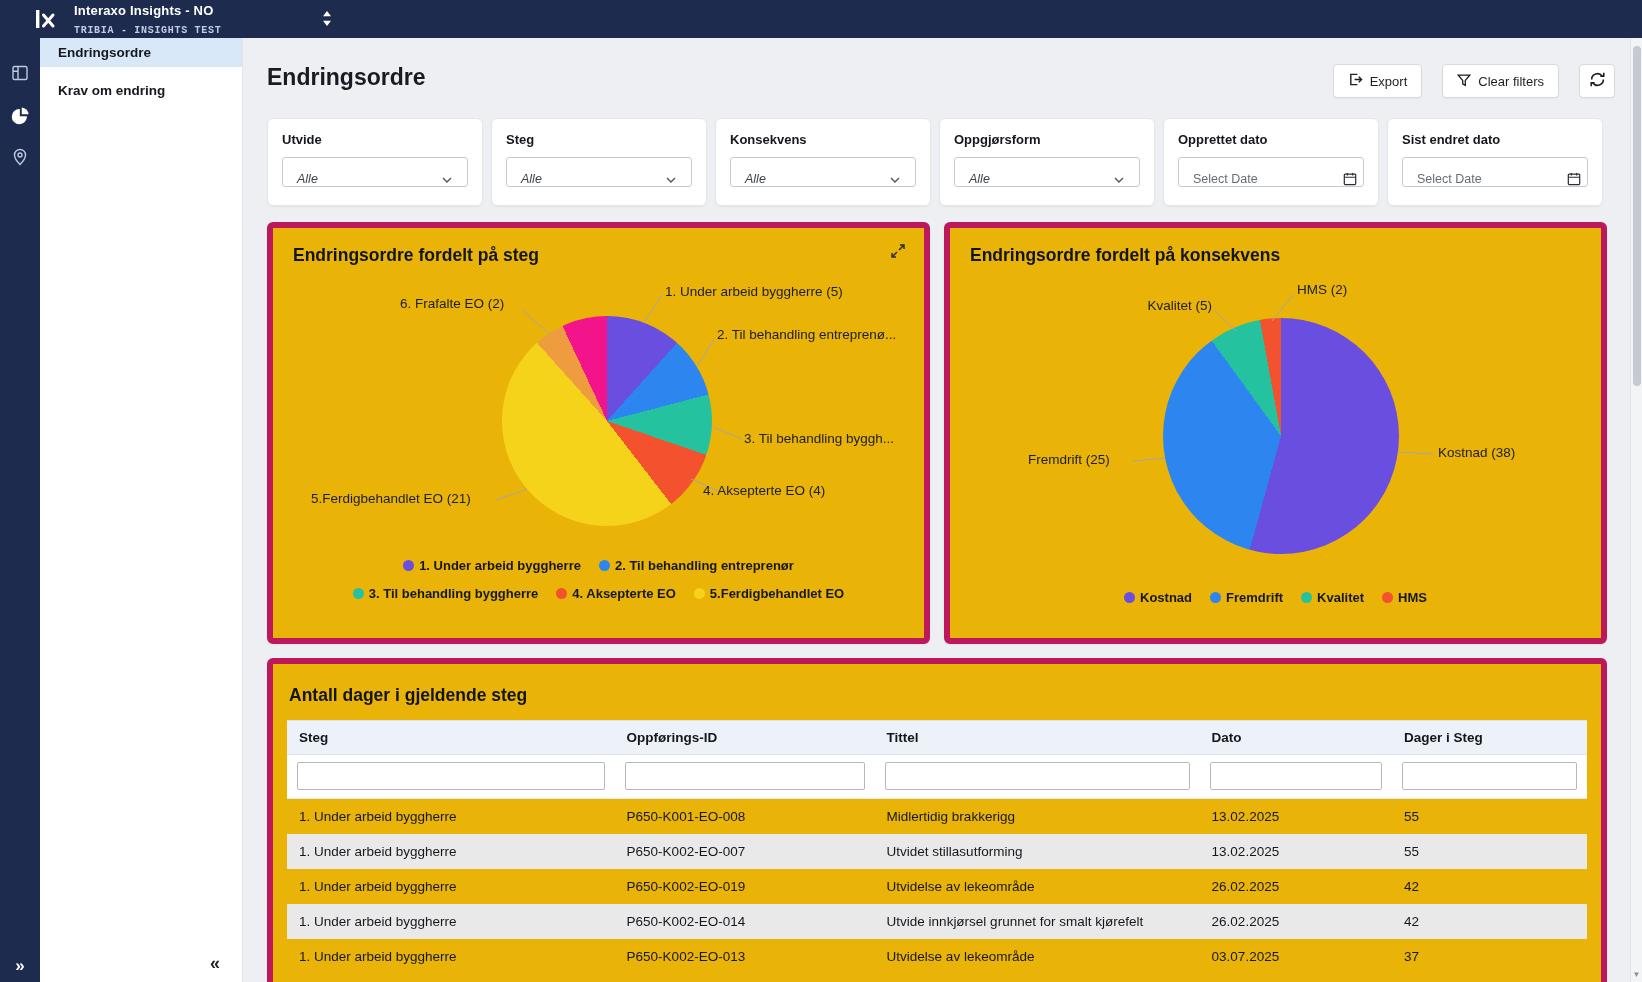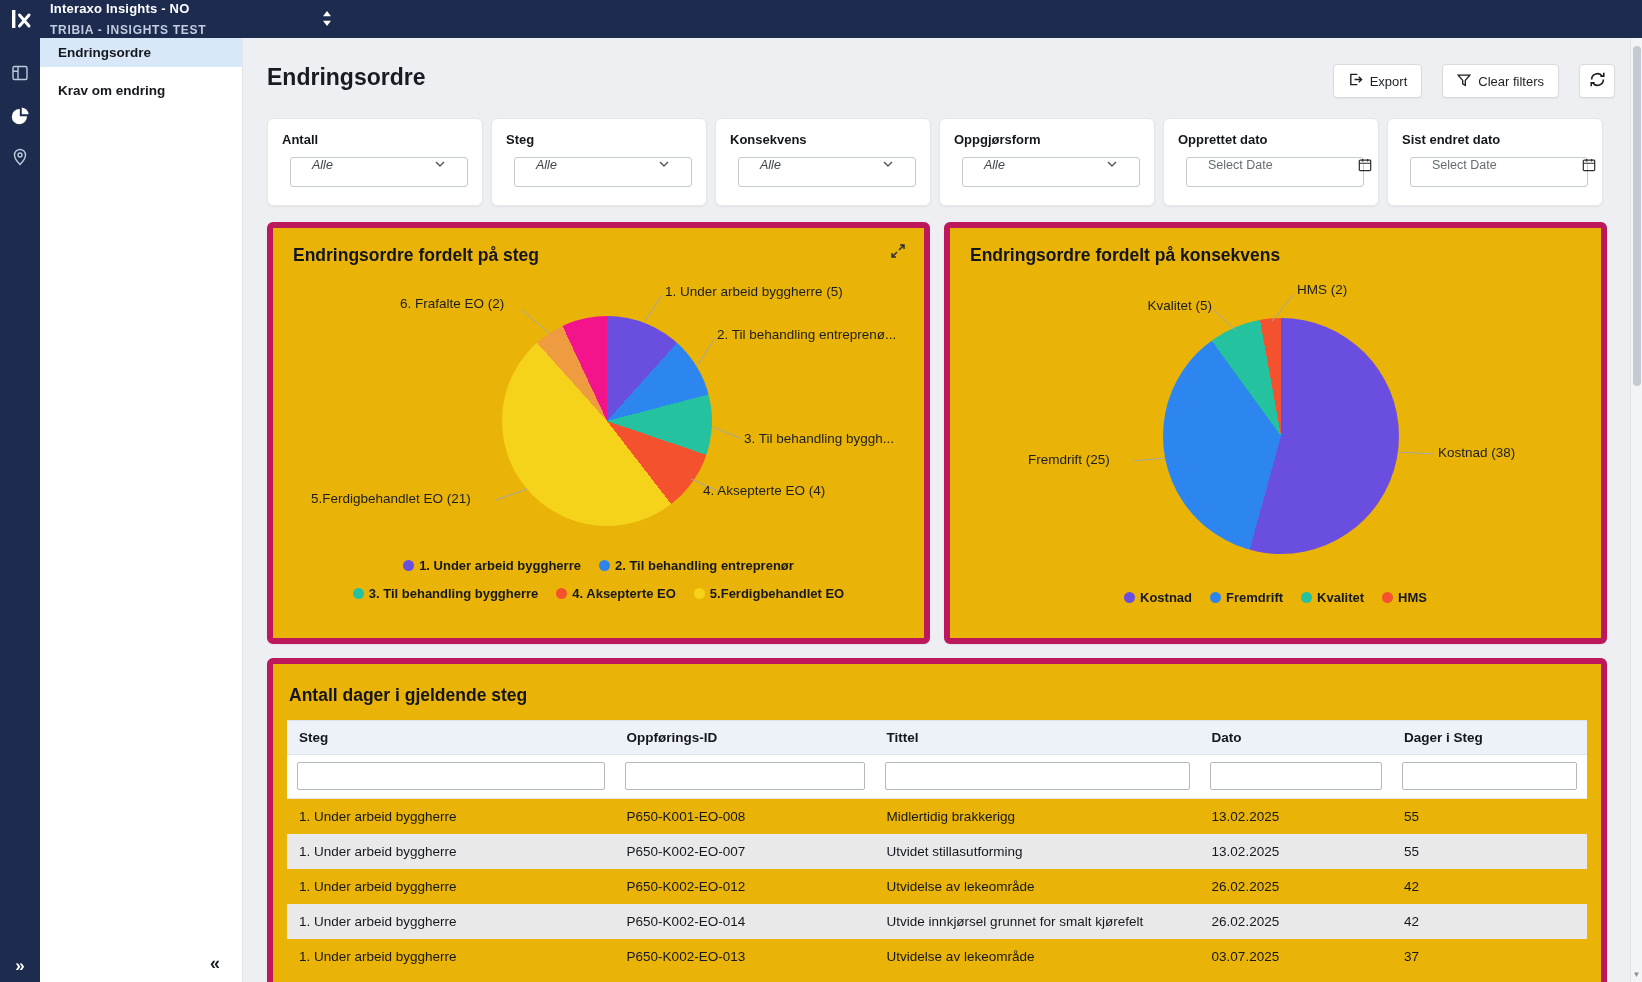--- a/index.html
+++ b/index.html
@@ -1,24 +1,24 @@
 <!DOCTYPE html>
 <html><head>
 <meta charset="utf-8">
 <style>
   * { margin:0; padding:0; box-sizing:border-box; }
   html,body { width:1642px; height:982px; }
   body { position:relative; overflow:hidden; background:#edeff3; font-family:"Liberation Sans", sans-serif; color:#15181e; }
 
   
-  .topbar { position:absolute; top:0; left:0; width:1642px; height:38px; background:#1d2b4e; color:#fff; display:flex; align-items:center; z-index:40; }
+  .topbar { position:absolute; top:0; left:0; width:1642px; height:38px; background:#1d2b4e; color:#fff; display:flex; align-items:center; z-index:40;padding-left:24px; }
   .logo { width:42px; height:38px; display:flex; align-items:center; justify-content:center; }
   .titles { margin-left:8px; }
   .app-title { font-size:13px; font-weight:700; letter-spacing:.2px; }
-  .app-sub { font-size:12px; font-weight:700; letter-spacing:.7px; color:#c2cce0; margin-top:7px; }
+  .app-sub { font-size:10px; font-weight:700; letter-spacing:.7px; color:#c2cce0; margin-top:7px;font-family:Liberation Mono, monospace; }
   .ws-switch { position:absolute; left:322px; top:11px; cursor:pointer; }
 
   
   .rail { position:absolute; top:38px; left:0; width:40px; height:944px; background:#1d2b4e; z-index:30; }
   .rail-icon { width:40px; height:42px; display:flex; align-items:center; justify-content:center; color:#bfc9de; cursor:pointer; }
   .rail-icon.active { color:#ffffff; }
   .rail-expand { position:absolute; bottom:6px; left:0; width:40px; text-align:center; color:#fff; font-size:17px; font-weight:700; cursor:pointer; }
 
   
   .sidebar { position:absolute; top:38px; left:40px; width:203px; height:944px; background:#fff; border-right:1px solid #e3e5e9; z-index:20; }
@@ -31,21 +31,21 @@
   .main { position:absolute; top:38px; left:243px; width:1387px; height:944px; background:#edeff3; overflow:hidden; }
   .page-title { position:absolute; left:24px; top:26px; font-size:23px; font-weight:700; color:#171b22; }
   .actions { position:absolute; top:26px; right:15px; display:flex; gap:8px; }
   .btn { height:34px; display:flex; align-items:center; gap:7px; background:#fff; border:1px solid #d8dadd; border-radius:4px; padding:0 14px; font-size:13px; color:#1c1f24; cursor:pointer; font-family:inherit; box-shadow:0 1px 1px rgba(0,0,0,.04);margin-left:12px; }
   .icon-only { width:36px; padding:0; justify-content:center; }
 
   
   .filters { position:absolute; left:24px; top:80px; display:flex; gap:8px; }
   .fcard { width:216px; height:88px; background:#fff; border:1px solid #e4e6ea; border-radius:6px; box-shadow:0 1px 2px rgba(0,0,0,.05); padding:13px 14px; }
   .flabel { font-size:13px; font-weight:700; color:#14171c; margin-bottom:10px; }
-  .fselect, .fdate { height:30px; border:1px solid #c6cbd1; border-radius:3px; display:flex; align-items:flex-start; justify-content:space-between; padding:0 21px; background:#fff; cursor:pointer;margin-left:8px; }
+  .fselect, .fdate { height:30px; border:1px solid #c6cbd1; border-radius:3px; display:flex; align-items:flex-end; justify-content:space-between; padding:0 14px; background:#fff; cursor:pointer; }
   .fvalue { font-style:italic; font-size:12.5px; color:#3f444a; }
   .fdate input { border:none; outline:none; width:150px; font-size:12.5px; font-family:inherit; color:#333; background:transparent; }
   .fdate input::placeholder { color:#666c74; }
   .chev, .cal { display:flex; align-items:center; color:#4a4f55; }
 
   
   .card { background:#eab308; border:6px solid #be185d; border-radius:6px; box-shadow:0 1px 2px rgba(0,0,0,.05); }
   .chart-card { position:absolute; top:184px; width:663px; height:422px; }
   .chart-left { left:24px; }
   .chart-right { left:701px; }
@@ -168,21 +168,21 @@
         <svg width="17" height="17" viewBox="0 0 16 16" fill="none" stroke="#1c1f24" stroke-width="1.5">
           <path d="M13.5 8a5.5 5.5 0 0 1-9.9 3.3M2.5 8a5.5 5.5 0 0 1 9.9-3.3"></path>
           <path d="M13.9 1.6v3.2h-3.2M2.1 14.4v-3.2h3.2"></path>
         </svg>
       </span>
     </button>
   </div>
 
   <div class="filters">
     <div class="fcard">
-      <div class="flabel">Antall</div>
+      <div class="flabel">Utvide</div>
       <div class="fselect">
         <span class="fvalue">Alle</span>
         <span class="chev">
             <svg width="12" height="12" viewBox="0 0 12 12" fill="none" stroke="#555" stroke-width="1.4">
               <path d="M2 4l4 4 4-4"></path>
             </svg>
           </span>
       </div>
     </div>
     <div class="fcard">
@@ -359,21 +359,21 @@
           </tr>
           <tr>
             <td>1. Under arbeid byggherre</td>
             <td>P650-K002-EO-007</td>
             <td>Utvidet stillasutforming</td>
             <td>13.02.2025</td>
             <td>55</td>
           </tr>
           <tr>
             <td>1. Under arbeid byggherre</td>
-            <td>P650-K002-EO-012</td>
+            <td>P650-K002-EO-019</td>
             <td>Utvidelse av lekeområde</td>
             <td>26.02.2025</td>
             <td>42</td>
           </tr>
           <tr>
             <td>1. Under arbeid byggherre</td>
             <td>P650-K002-EO-014</td>
             <td>Utvide innkjørsel grunnet for smalt kjørefelt</td>
             <td>26.02.2025</td>
             <td>42</td>

